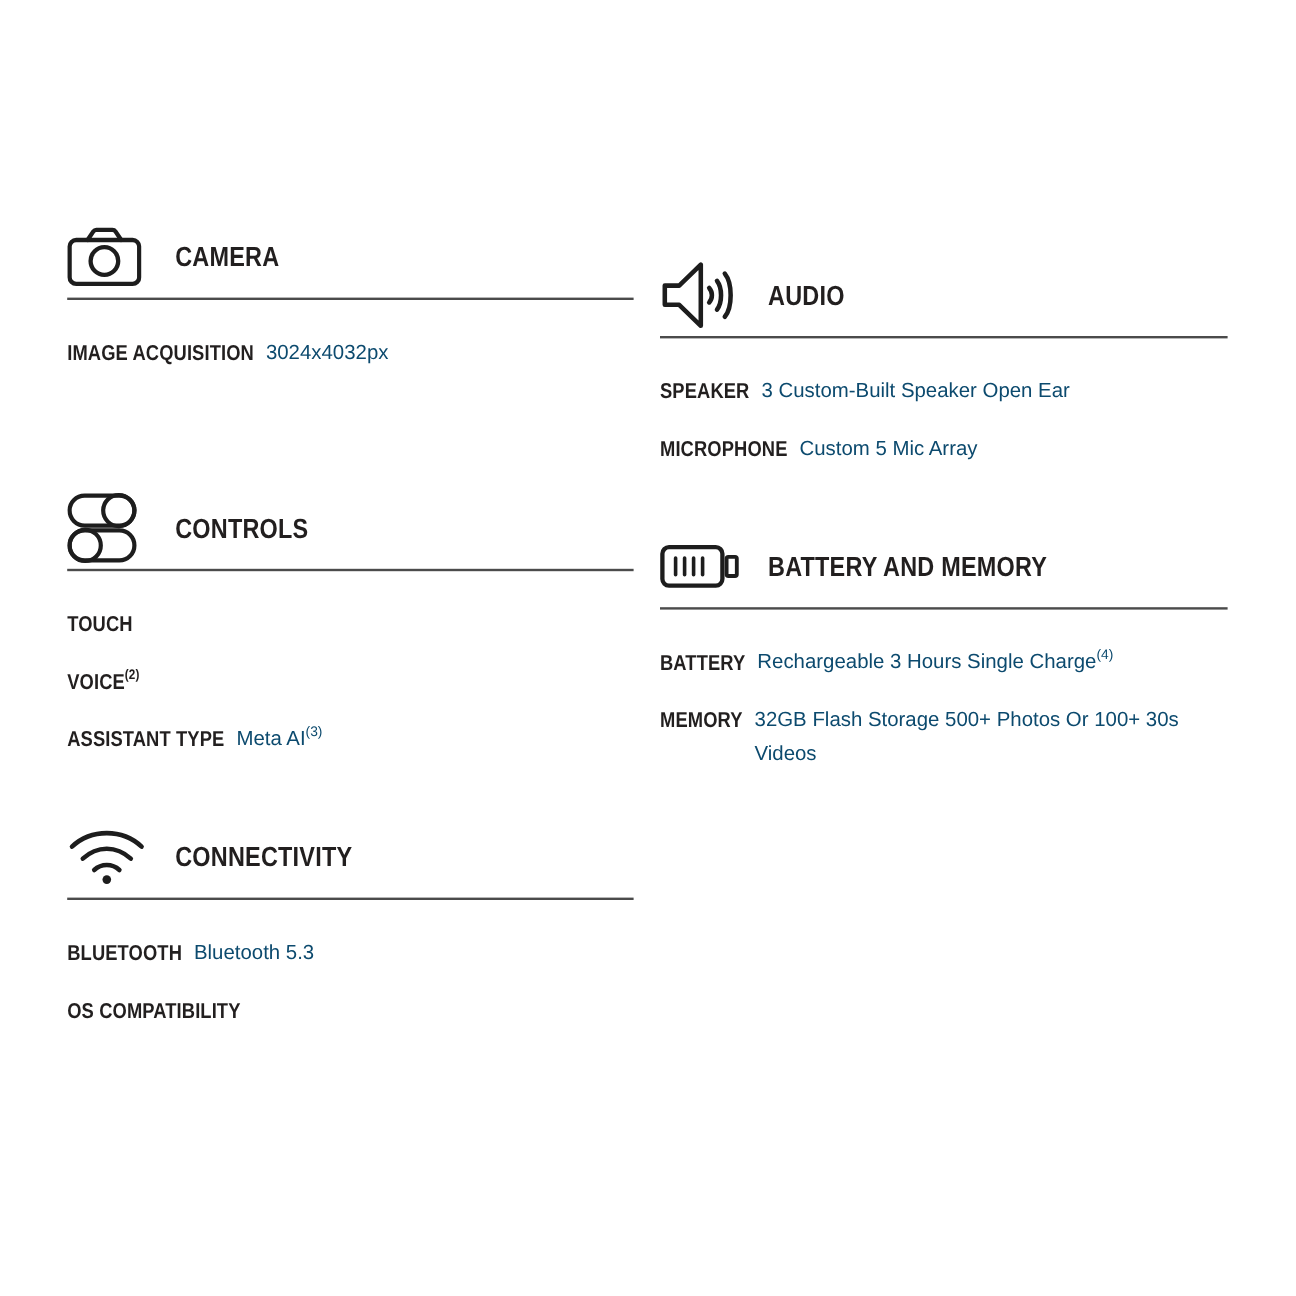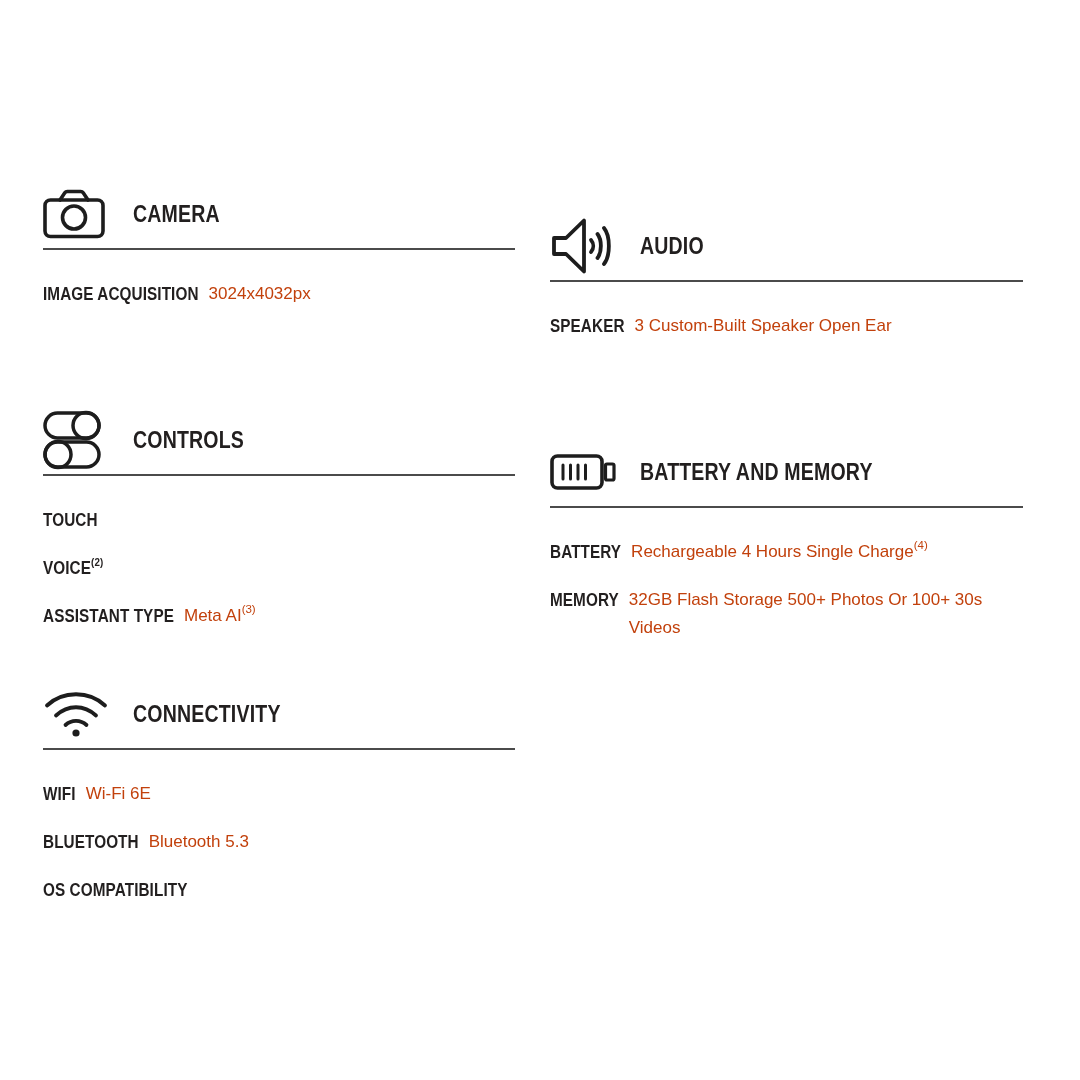--- a/index.html
+++ b/index.html
@@ -1,21 +1,21 @@
 <!DOCTYPE html>
 <html><head>
 <meta charset="utf-8">
 <style>
   html,body { margin:0; padding:0; background:#ffffff; }
   .page {
     position:relative; width:1080px; height:1080px; background:#ffffff;
     font-family:"Liberation Sans", sans-serif; overflow:hidden;
   }
   .col { position:absolute; top:0; height:1080px; }
-  .col-left  { left:43px;  width:472px; }
+  .col-left  { left:56px;  width:472px; }
   .col-right { left:550px; width:473px;margin-top:32px; }
 
   .sec { position:absolute; left:0; right:0; }
   .sec-header {
     height:70px; display:flex; align-items:center;
     border-bottom:2px solid #4b4b4b; box-sizing:border-box;
   }
   .icon-slot { width:90px; display:flex; align-items:center; }
   .icon-slot svg { display:block; stroke:#1d1d1d; fill:none;
     stroke-linecap:round; stroke-linejoin:round; }
@@ -24,21 +24,21 @@
     letter-spacing:0.2px; white-space:nowrap;
   }
   .cond { display:inline-block; transform:scaleX(0.85); transform-origin:left center; }
 
   .rows { padding-top:10px; }
   .row { margin-top:20px; display:flex; align-items:flex-start; gap:10px;
          line-height:28px; }
   .lbl { font-size:18px; font-weight:700; color:#221f1f; white-space:nowrap;
          letter-spacing:0.1px; }
   .lbl sup { font-size:11.5px; line-height:0; position:relative; top:-1px; }
-  .val { font-size:17px; font-weight:400; color:#c2410c; }
+  .val { font-size:17px; font-weight:400; color:#0c4a6e; }
   .val sup { font-size:11.5px; line-height:0; position:relative; top:-1px; }
   .maxw { max-width:372px; }
 </style>
 </head>
 <body>
 
 <div class="page">
 
   <div class="col col-left">
 
@@ -96,24 +96,20 @@
             <path d="M4 16.5 C20 1.5 46 1.5 62 16.5"></path>
             <path d="M13 26.5 C25 15.5 41 15.5 53 26.5"></path>
             <path d="M22.5 36 C28.5 30.5 37.5 30.5 43.5 36"></path>
             <circle cx="33" cy="44" r="3.6" fill="#1d1d1d" stroke="none"></circle>
           </svg>
         </div>
         <h2 class="sec-title cond" style="margin-right: -26.1px;">CONNECTIVITY</h2>
       </div>
       <div class="rows">
         <div class="row">
-          <span class="lbl cond" style="margin-right: -5.7px;"><span>WIFI</span></span>
-          <span class="val"><span>Wi-Fi 6E</span></span>
-        </div>
-        <div class="row">
           <span class="lbl cond" style="margin-right: -16.95px;"><span>BLUETOOTH</span></span>
           <span class="val"><span>Bluetooth 5.3</span></span>
         </div>
         <div class="row">
           <span class="lbl cond" style="margin-right: -25.5px;"><span>OS COMPATIBILITY</span></span>
         </div>
       </div>
     </section>
   </div>
 
@@ -129,41 +125,45 @@
             <path d="M54 11 C60.5 19 60.5 39 54 47"></path>
           </svg>
         </div>
         <h2 class="sec-title cond" style="margin-right: -11.25px;">AUDIO</h2>
       </div>
       <div class="rows">
         <div class="row">
           <span class="lbl cond" style="margin-right: -13.2px;"><span>SPEAKER</span></span>
           <span class="val"><span>3 Custom-Built Speaker Open Ear</span></span>
         </div>
+        <div class="row">
+          <span class="lbl cond" style="margin-right: -18.75px;"><span>MICROPHONE</span></span>
+          <span class="val"><span>Custom 5 Mic Array</span></span>
+        </div>
       </div>
     </section>
 
     <section class="sec" style="top:406px">
       <div class="sec-header">
         <div class="icon-slot">
           <svg width="66" height="38" viewBox="0 0 66 38" stroke-width="3.6">
             <rect x="2" y="3" width="50" height="32" rx="5.5"></rect>
             <path d="M13 12 V26" stroke-width="3"></path>
             <path d="M20.5 12 V26" stroke-width="3"></path>
             <path d="M28 12 V26" stroke-width="3"></path>
             <path d="M35.5 12 V26" stroke-width="3"></path>
             <rect x="55.5" y="11" width="8.5" height="16" rx="1.5" stroke-width="3.2"></rect>
           </svg>
         </div>
         <h2 class="sec-title cond" style="margin-right: -41.1px;">BATTERY AND MEMORY</h2>
       </div>
       <div class="rows">
         <div class="row">
           <span class="lbl cond" style="margin-right: -12.6px;"><span>BATTERY</span></span>
-          <span class="val"><span>Rechargeable 4 Hours Single Charge</span><sup>(4)</sup></span>
+          <span class="val"><span>Rechargeable 3 Hours Single Charge</span><sup>(4)</sup></span>
         </div>
         <div class="row">
           <span class="lbl cond" style="margin-right: -12.15px;"><span>MEMORY</span></span>
           <span class="val maxw"><span>32GB Flash Storage 500+ Photos Or 100+ 30s Videos</span></span>
         </div>
       </div>
     </section>
   </div>
 
 </div>

